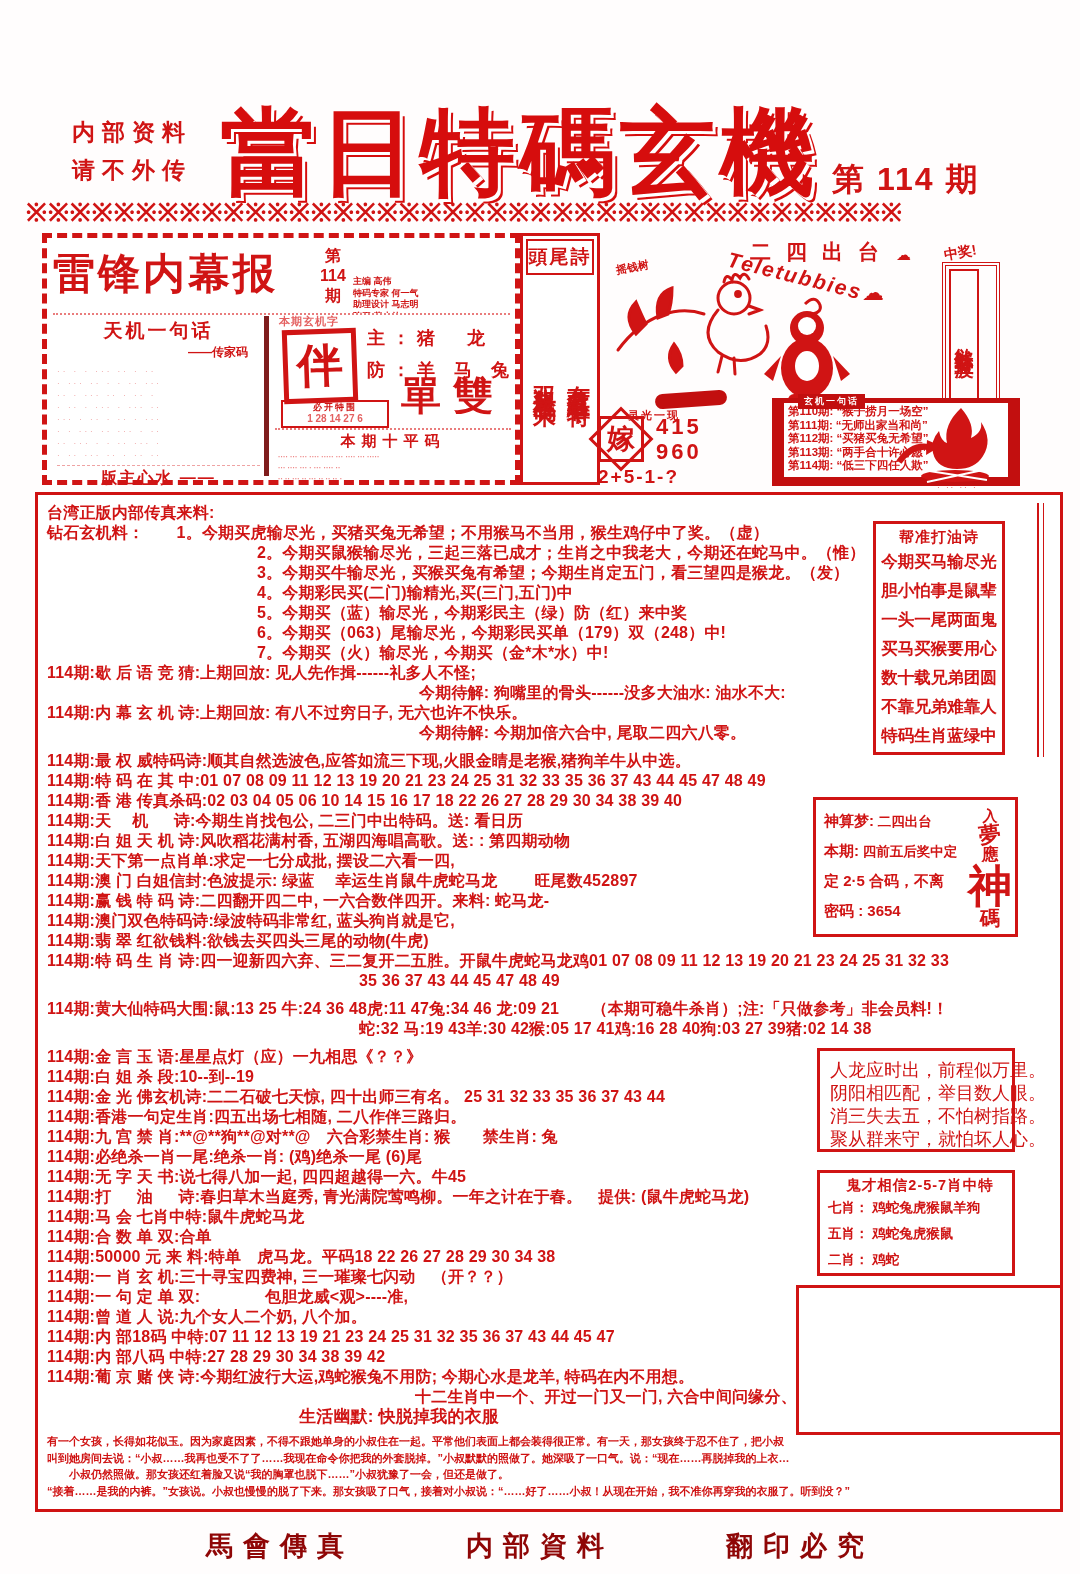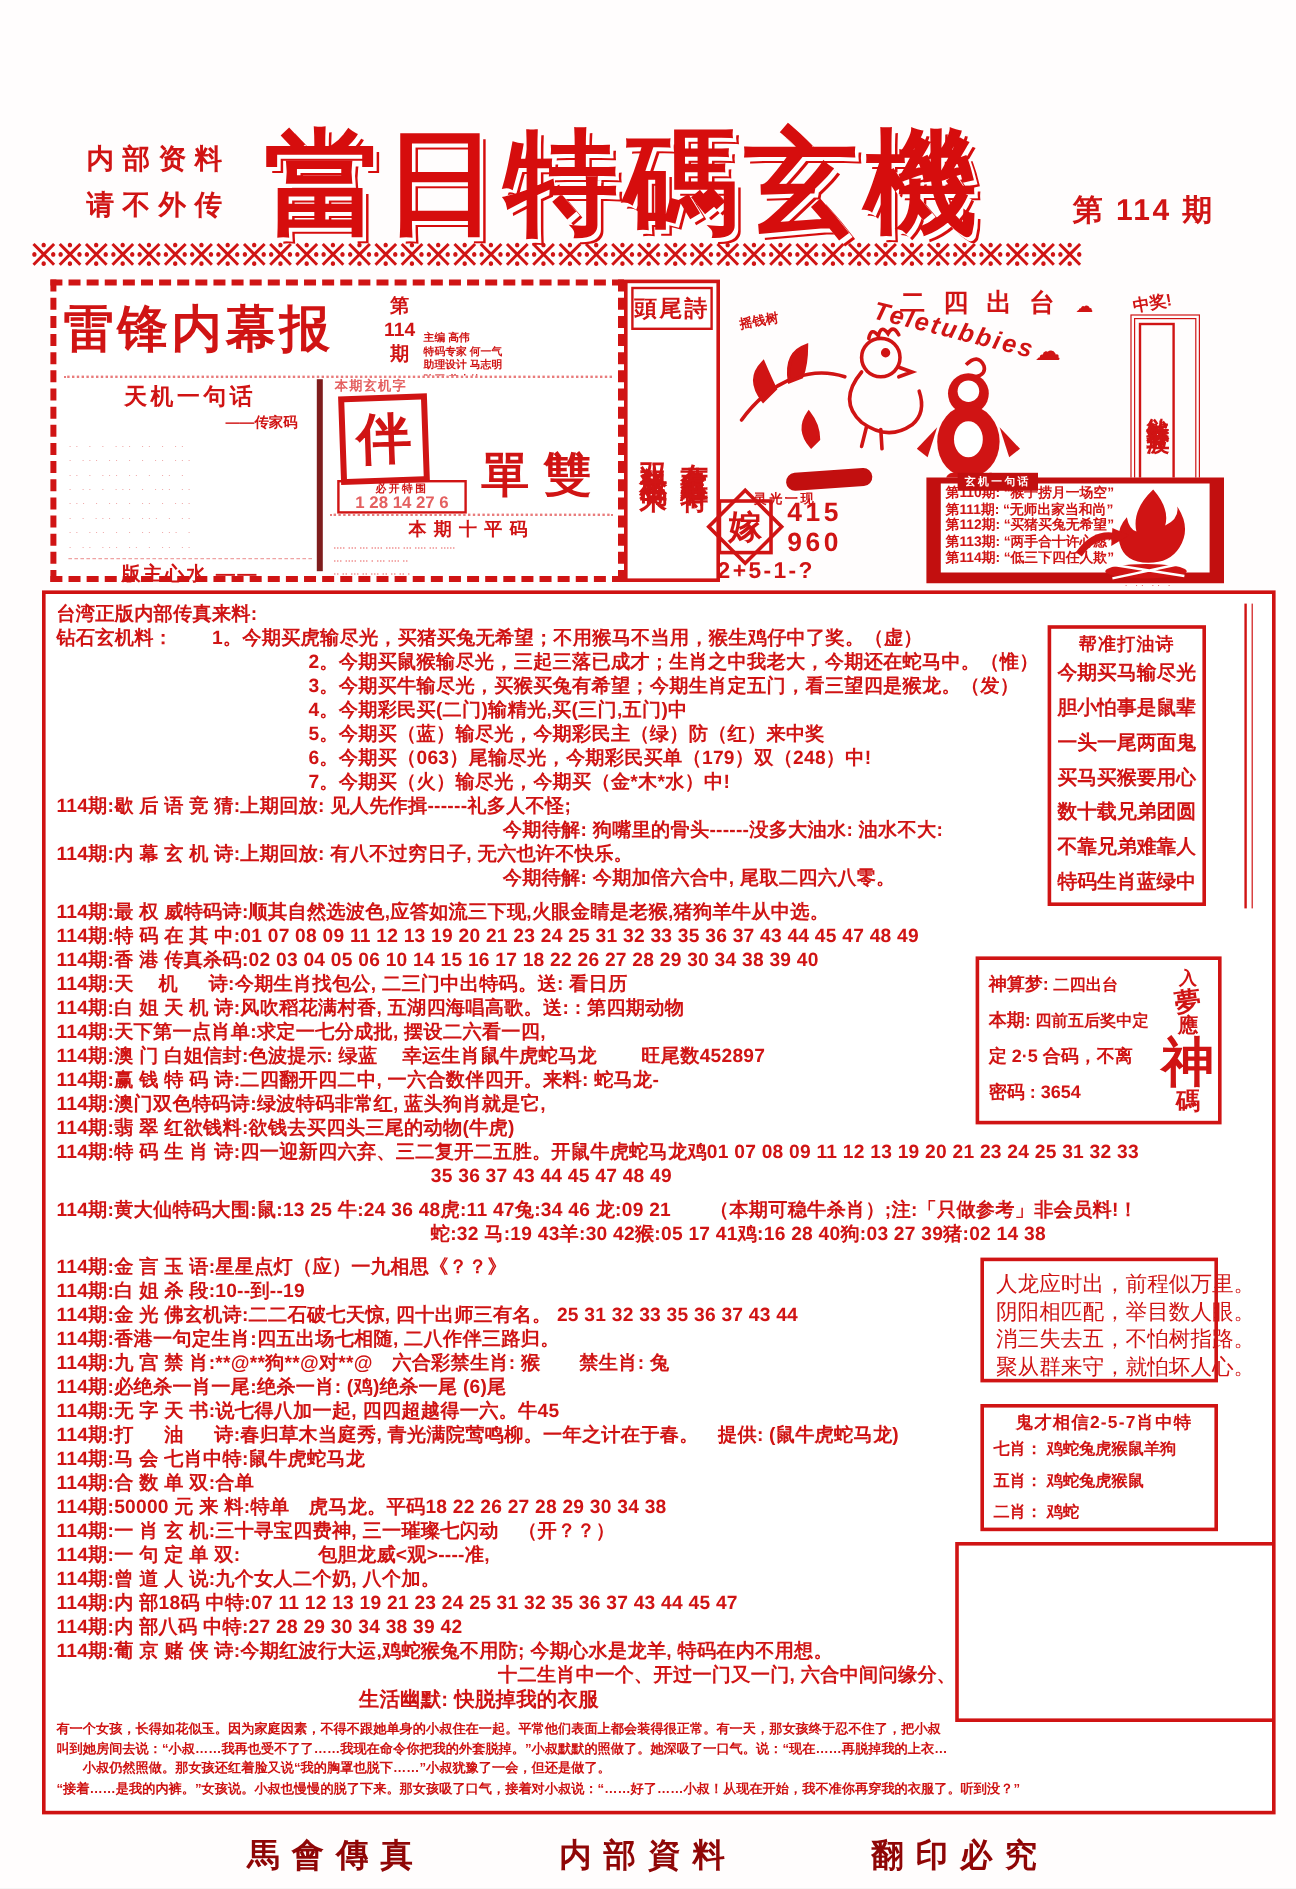--- a/index.html
+++ b/index.html
@@ -3,21 +3,21 @@
 <meta charset="utf-8">
 <style>
   html,body{margin:0;padding:0;background:#e8e8e8;}
   .page{position:relative;width:1080px;height:1574px;background:#fffdfd;overflow:hidden;
         color:#d01414;font-family:"Liberation Sans",sans-serif;margin:0 auto;}
   .abs{position:absolute;}
   
   .hdr-note{left:72px;top:114px;font-size:23px;font-weight:800;line-height:1.65;letter-spacing:7px;}
   .hdr-title{left:220px;top:90px;font-size:95px;font-weight:900;letter-spacing:5px;white-space:nowrap;
              color:#d60d0d;text-shadow:3px 3px 0 #ffffff,5px 5px 0 #d60d0d;}
-  .hdr-issue{left:894px;top:158px;font-size:25px;font-weight:800;letter-spacing:2px;}
+  .hdr-issue{left:832px;top:158px;font-size:32px;font-weight:800;letter-spacing:2px;}
   .hdr-stars{left:26px;top:194px;width:1034px;font-size:25px;font-weight:700;white-space:nowrap;overflow:hidden;letter-spacing:1px;}
   
   .pa{left:42px;top:233px;width:478px;height:252px;border:5px dashed #d01414;background:#fff;box-sizing:border-box;}
   .pa-head{position:absolute;left:6px;top:3px;right:5px;height:72px;border-bottom:2px dotted #e97c7c;display:flex;}
   .pa-mast{width:262px;font-size:42px;font-weight:900;letter-spacing:3px;line-height:66px;white-space:nowrap;}
   .pa-issue{width:36px;font-size:16px;font-weight:800;text-align:center;line-height:1.25;padding-top:5px;}
   .pa-credits{flex:1;font-size:9px;font-weight:700;line-height:1.3;padding:3px 2px 0 2px;overflow:hidden;margin-top:32px;}
   .pa-credits .note{font-size:7px;color:#efa3a3;line-height:1.35;margin-top:2px;word-break:break-all;}
   .pa-left{position:absolute;left:6px;top:78px;width:216px;bottom:4px;border-right:5px solid #7f1d1d;padding:2px 4px;box-sizing:border-box;}
   .tianji-t{font-size:19px;font-weight:900;text-align:center;letter-spacing:3px;}
@@ -28,21 +28,21 @@
   .zf-row{display:flex;align-items:center;gap:4px;margin-top:2px;}
   .zf-big{font-size:20px;font-weight:900;}
   .zf-noise{color:#efa3a3;font-size:9px;line-height:1.3;white-space:pre-line;}
   .pa-right{position:absolute;left:228px;top:78px;right:4px;height:108px;}
   .stamp-t{position:absolute;left:4px;top:-2px;font-size:11px;font-weight:800;color:#e46060;letter-spacing:1px;}
   .ban-box{position:absolute;left:8px;top:13px;width:64px;height:64px;border:5px solid #d01414;display:flex;align-items:center;justify-content:center;
            font-size:46px;font-weight:900;transform:rotate(-2deg);}
   .zf-lines{position:absolute;left:92px;top:6px;font-size:18px;font-weight:900;letter-spacing:7px;line-height:1.8;white-space:nowrap;}
   .bikai{position:absolute;left:6px;top:84px;width:104px;height:24px;border:2px solid #d01414;text-align:center;font-weight:800;}
   .bikai .t1{font-size:9px;line-height:11px;letter-spacing:2px;}
-  .bikai .t2{font-size:14px;line-height:11px;color:#e46060;}
+  .bikai .t2{font-size:10px;line-height:11px;color:#e46060;}
   .danshuang{position:absolute;right:6px;top:52px;font-size:40px;font-weight:900;letter-spacing:12px;white-space:nowrap;}
   .pa-ship{position:absolute;left:228px;top:190px;right:4px;bottom:4px;border-top:2px dotted #e97c7c;padding:2px 3px;box-sizing:border-box;}
   .ship-t{font-size:15px;font-weight:900;text-align:center;letter-spacing:6px;}
   .ship-rows{font-size:7.5px;color:#e88;line-height:11px;white-space:nowrap;overflow:hidden;font-weight:700;}
   
   .pb{left:520px;top:233px;width:80px;height:252px;border:3px solid #d01414;box-sizing:border-box;padding:3px;background:#fff;}
   .pb-t{border:2px solid #d01414;font-size:19px;font-weight:900;text-align:center;letter-spacing:2px;padding:3px 0;}
   .pb-v{writing-mode:vertical-rl;height:196px;margin-top:4px;font-size:23px;font-weight:900;letter-spacing:3px;line-height:34px;text-align:center;width:70px;}
   
   .g-text{font-weight:800;white-space:nowrap;}
@@ -153,20 +153,24 @@
         <span class="zf-noise">·· ··· · ··
 ·· ·· ··</span>
         <span class="zf-big">防:</span>
         <span class="zf-noise">·· ··· ·· ··
 ·· ·· ··</span>
       </div>
     </div>
     <div class="pa-right">
       <div class="stamp-t">本期玄机字</div>
       <div class="ban-box">伴</div>
+      <div class="zf-lines">
+        <div>主：猪　龙</div>
+        <div>防：羊 马 兔</div>
+      </div>
       <div class="bikai">
         <div class="t1">必开特围</div>
         <div class="t2">1 28 14 27 6</div>
       </div>
       <div class="danshuang"><span>單</span><span>雙</span></div>
     </div>
     <div class="pa-ship">
       <div class="ship-t">本期十平码</div>
       <div>
 

